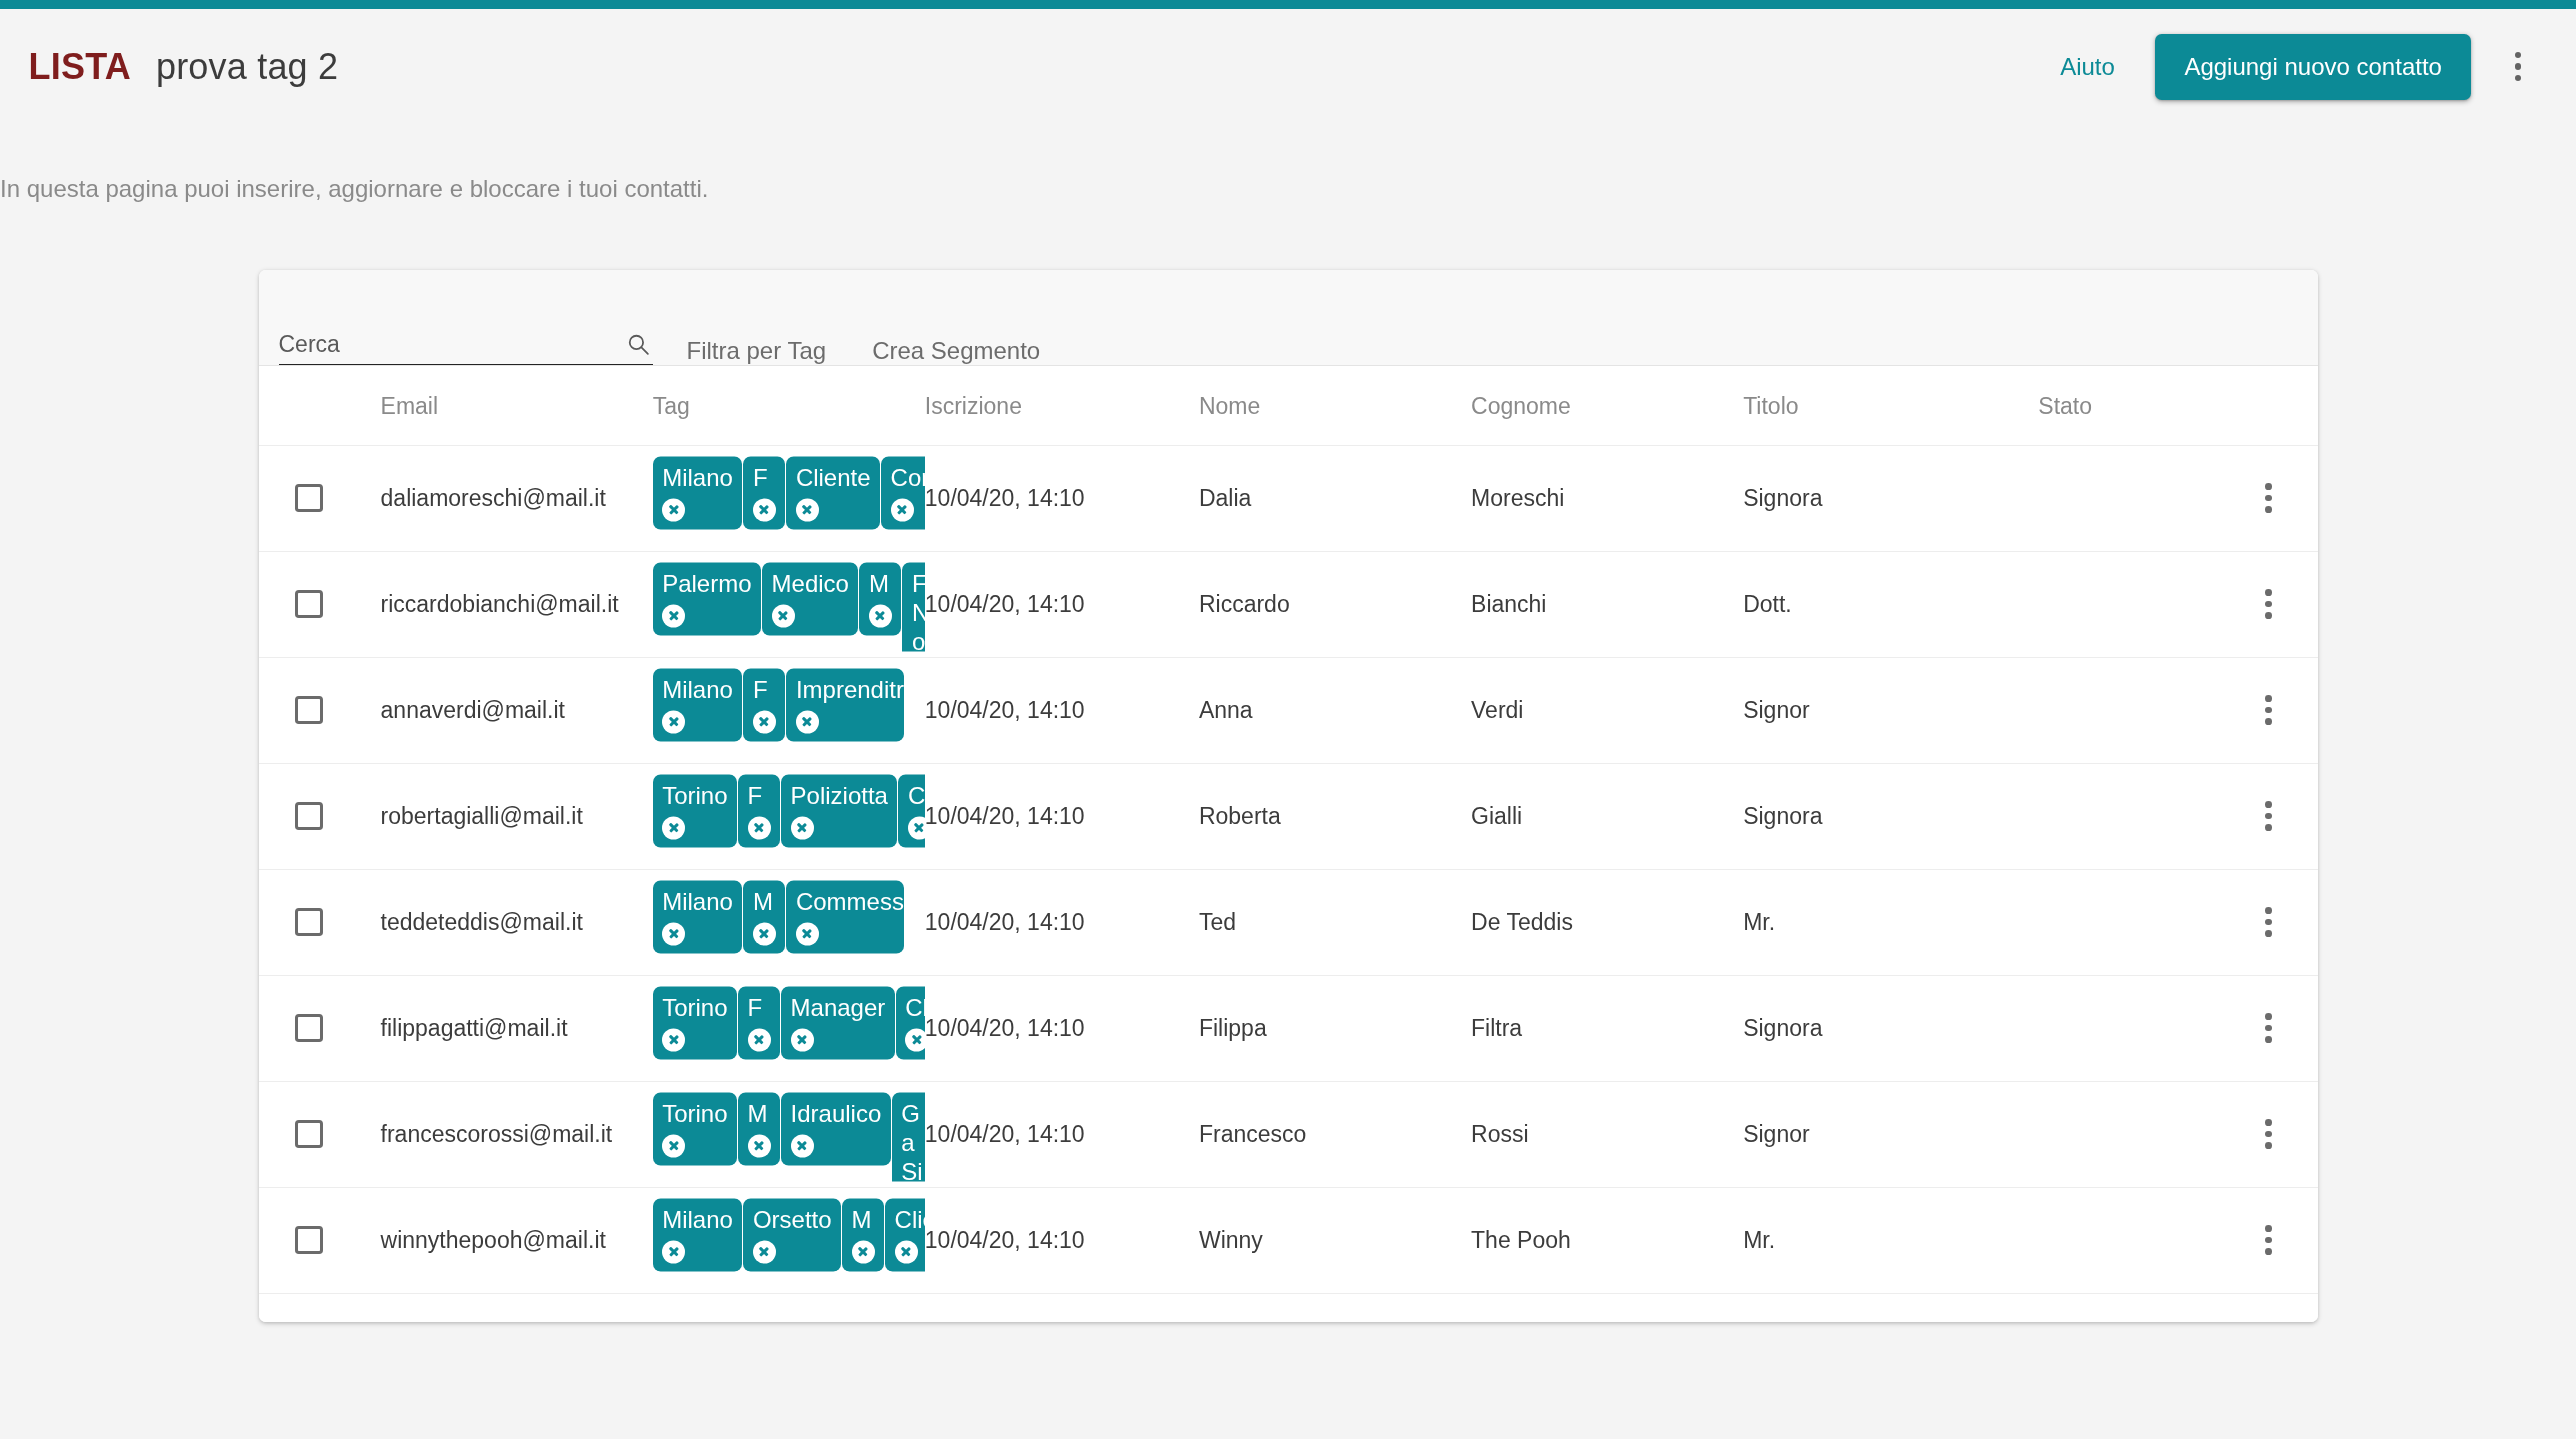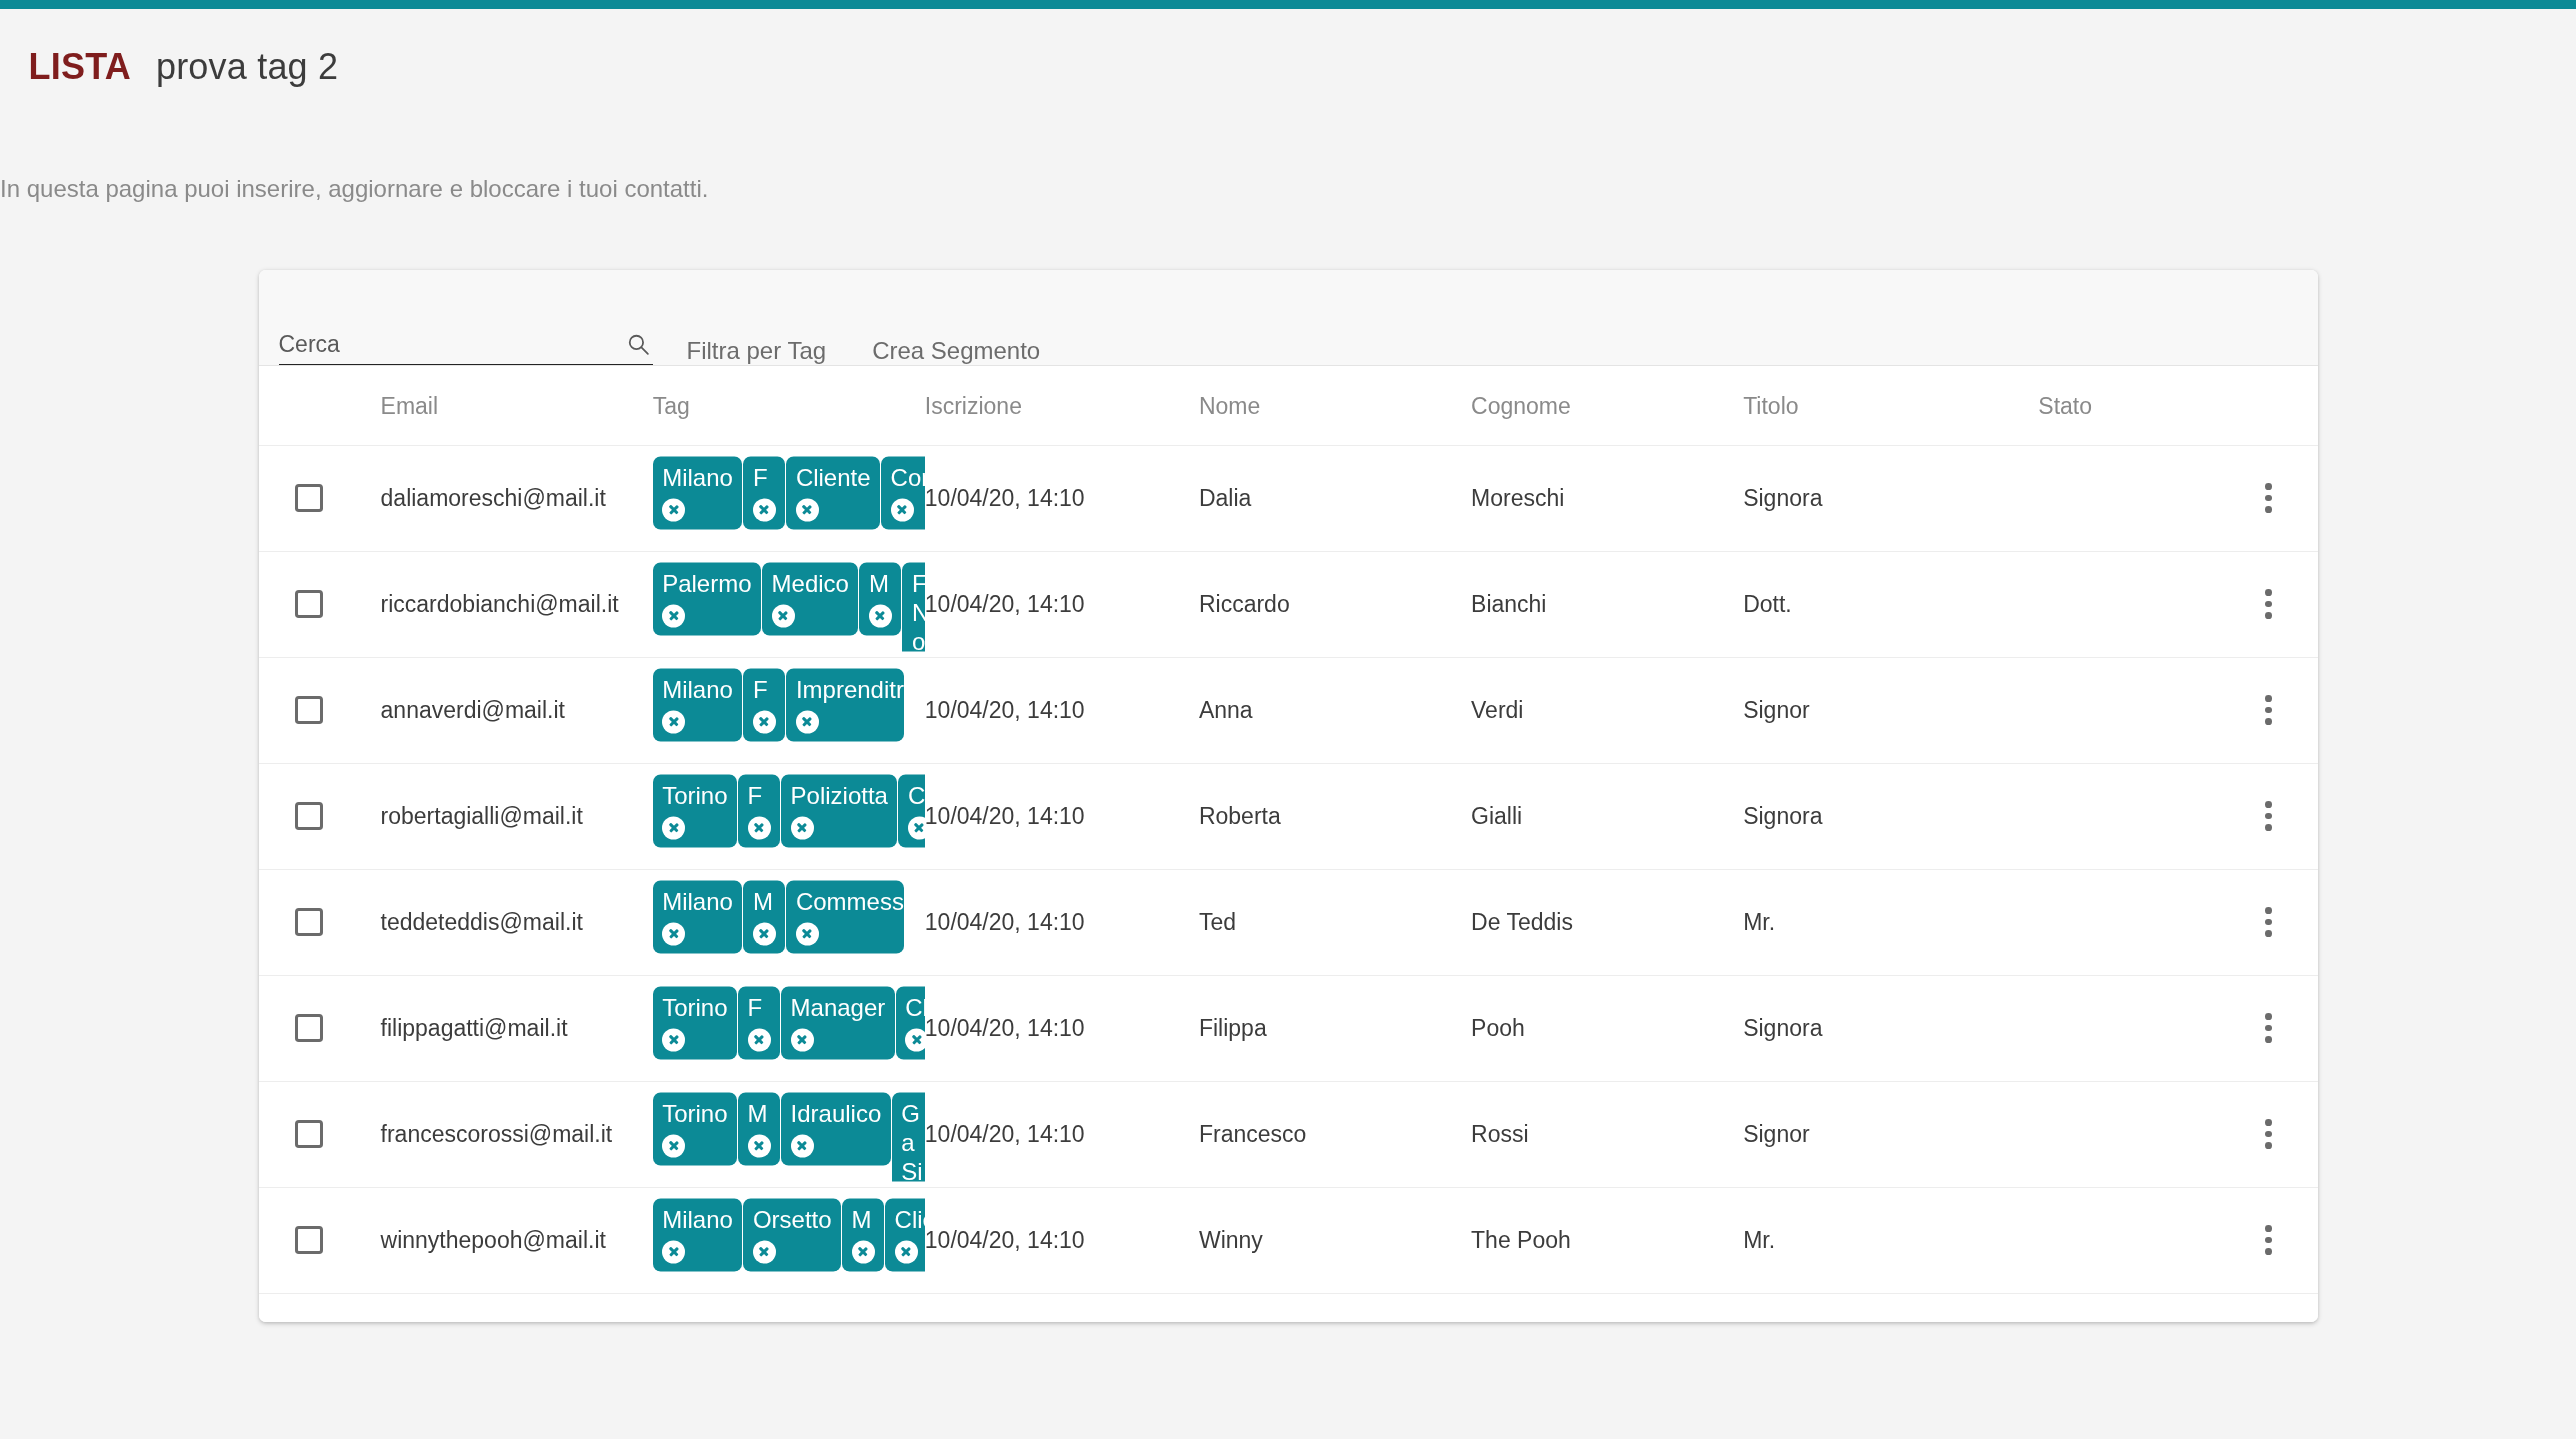--- a/index.html
+++ b/index.html
@@ -338,20 +338,29 @@
 </head>
 <body>
 
 <div id="accent-bar"></div>
 
 <header id="app-header">
   <h1 id="page-title">
     <span class="lista">LISTA</span><span>prova tag 2</span>
   </h1>
 
+  <div id="header-actions">
+    <a id="help-link" href="#">Aiuto</a>
+    <button id="add-contact-button">Aggiungi nuovo contatto</button>
+    <button id="header-overflow-button">
+      <span class="kebab-dot"></span>
+      <span class="kebab-dot"></span>
+      <span class="kebab-dot"></span>
+    </button>
+  </div>
 </header>
 
 <p id="page-subtitle">In questa pagina puoi inserire, aggiornare e bloccare i tuoi contatti.</p>
 
 <section id="contacts-card">
 
   <div id="table-toolbar">
 
     <div id="search-field">
       <input id="search-input" type="text" placeholder="Cerca" style="">
@@ -582,21 +591,21 @@
                 <span class="tag-remove"></span>
               </span>
               <span class="tag-chip">
                 <span class="tag-label">Cl</span>
                 <span class="tag-remove"></span>
               </span>
             </div>
           </td>
           <td class="col-date">10/04/20, 14:10</td>
           <td class="col-nome">Filippa</td>
-          <td class="col-cognome">Pooh</td>
+          <td class="col-cognome">Filtra</td>
           <td class="col-titolo">Signora</td>
           <td class="col-stato"></td>
           <td class="col-menu">
             <button class="row-menu-button">
               <span class="kebab-dot"></span>
               <span class="kebab-dot"></span>
               <span class="kebab-dot"></span>
             </button>
           </td>
         </tr>

